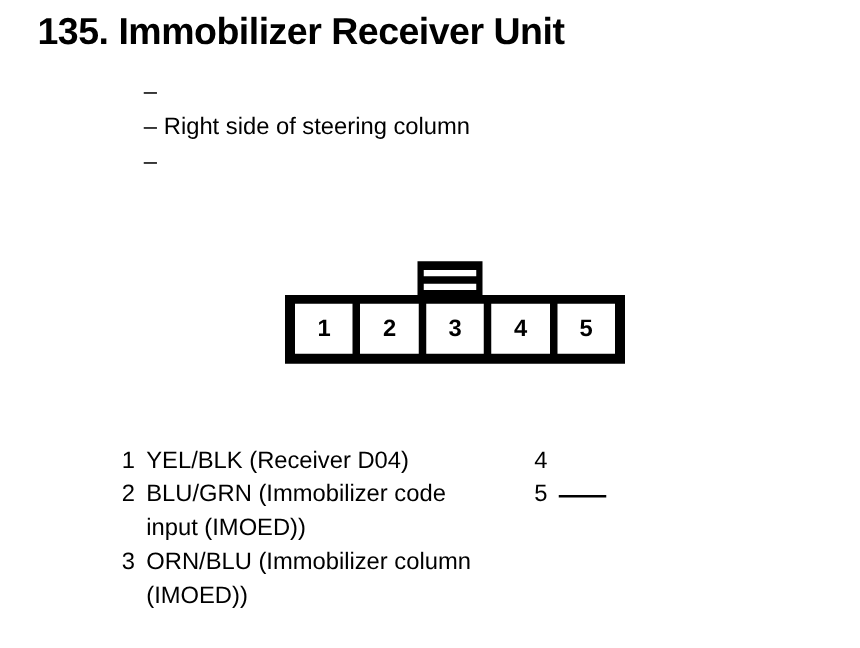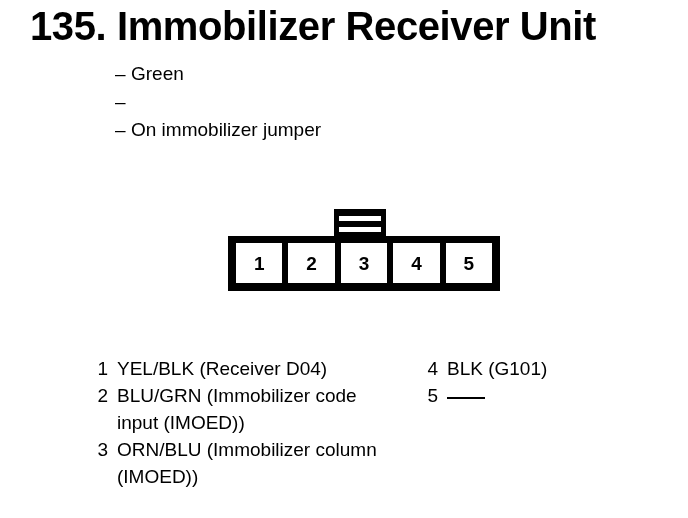--- a/index.html
+++ b/index.html
@@ -15,21 +15,21 @@
     font-family: "Liberation Sans", sans-serif;
     color: #000000;
     -webkit-font-smoothing: none;
   }
 
   
   .page-title {
     position: absolute;
     left: 30px;
     top: 9px;
-    font-size: 40px;
+    font-size: 30px;
     font-weight: bold;
     letter-spacing: -0.4px;
     white-space: nowrap;
     line-height: 34px;
   }
 
   
   .bullet-list {
     position: absolute;
     left: 115px;
@@ -141,28 +141,27 @@
   }
 </style>
 </head>
 <body>
 
 <div class="page-title">135. Immobilizer Receiver Unit</div>
 
 <div class="bullet-list">
   <div class="bullet-row">
     <span class="bullet-dash">–</span>
-    <span class="bullet-text">Green</span>
   </div>
   <div class="bullet-row">
     <span class="bullet-dash">–</span>
+    <span class="bullet-text">Right side of steering column</span>
   </div>
   <div class="bullet-row">
     <span class="bullet-dash">–</span>
-    <span class="bullet-text">On immobilizer jumper</span>
   </div>
 </div>
 
 <div class="connector">
 
   <div class="connector-tab">
     <div class="tab-slot tab-slot-1"></div>
     <div class="tab-slot tab-slot-2"></div>
   </div>
 
@@ -189,21 +188,20 @@
     </div>
     <div class="legend-entry">
       <span class="legend-num">3</span>
       <span class="legend-desc">ORN/BLU (Immobilizer column (IMOED))</span>
     </div>
   </div>
 
   <div class="legend-col legend-col-right">
     <div class="legend-entry">
       <span class="legend-num">4</span>
-      <span class="legend-desc">BLK (G101)</span>
     </div>
     <div class="legend-entry">
       <span class="legend-num">5</span>
       <span class="legend-desc">
         <span class="legend-dash-rule"></span>
       </span>
     </div>
   </div>
 
 </div>

